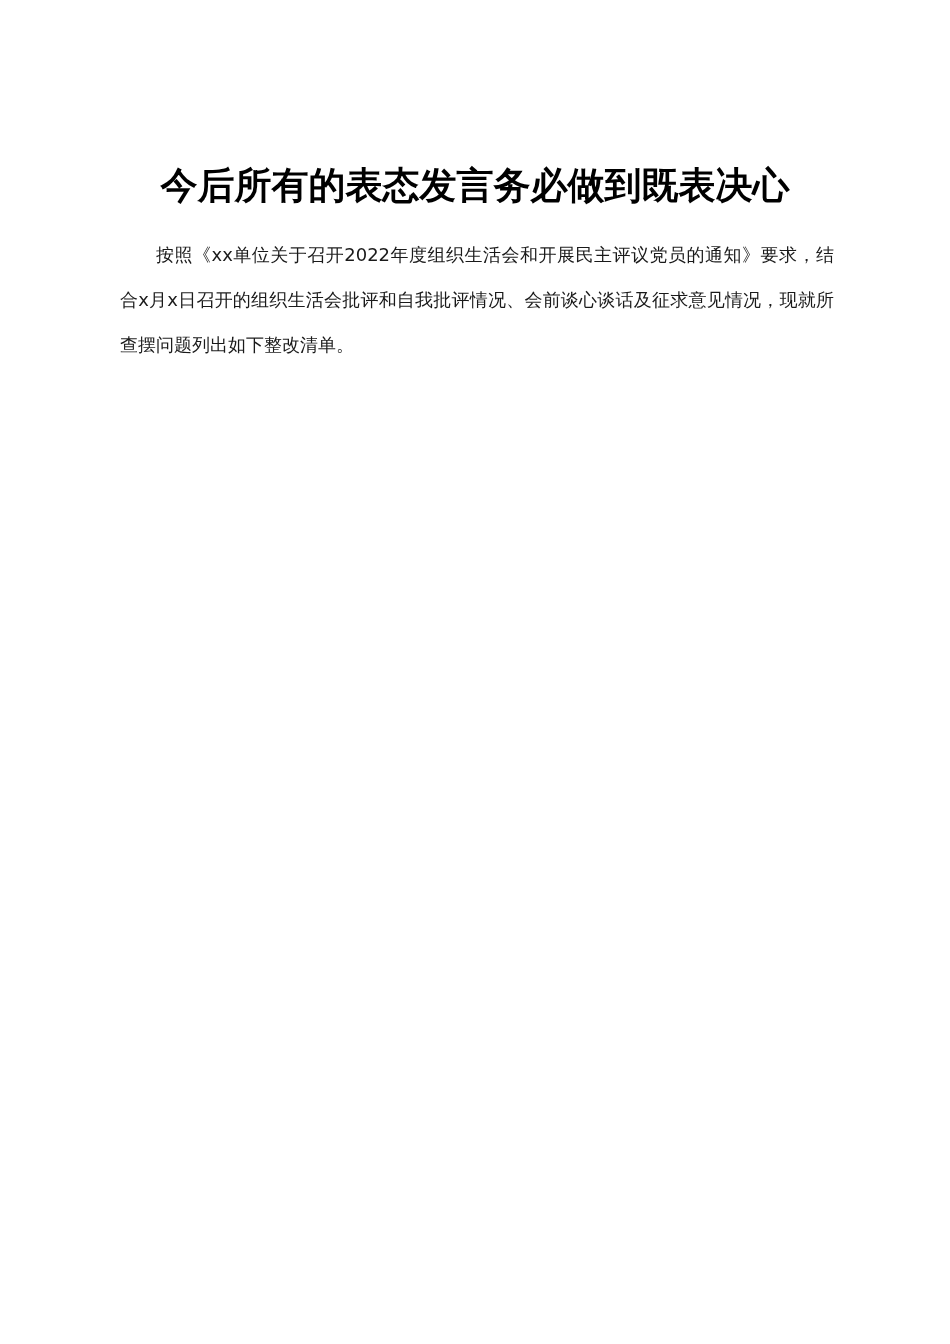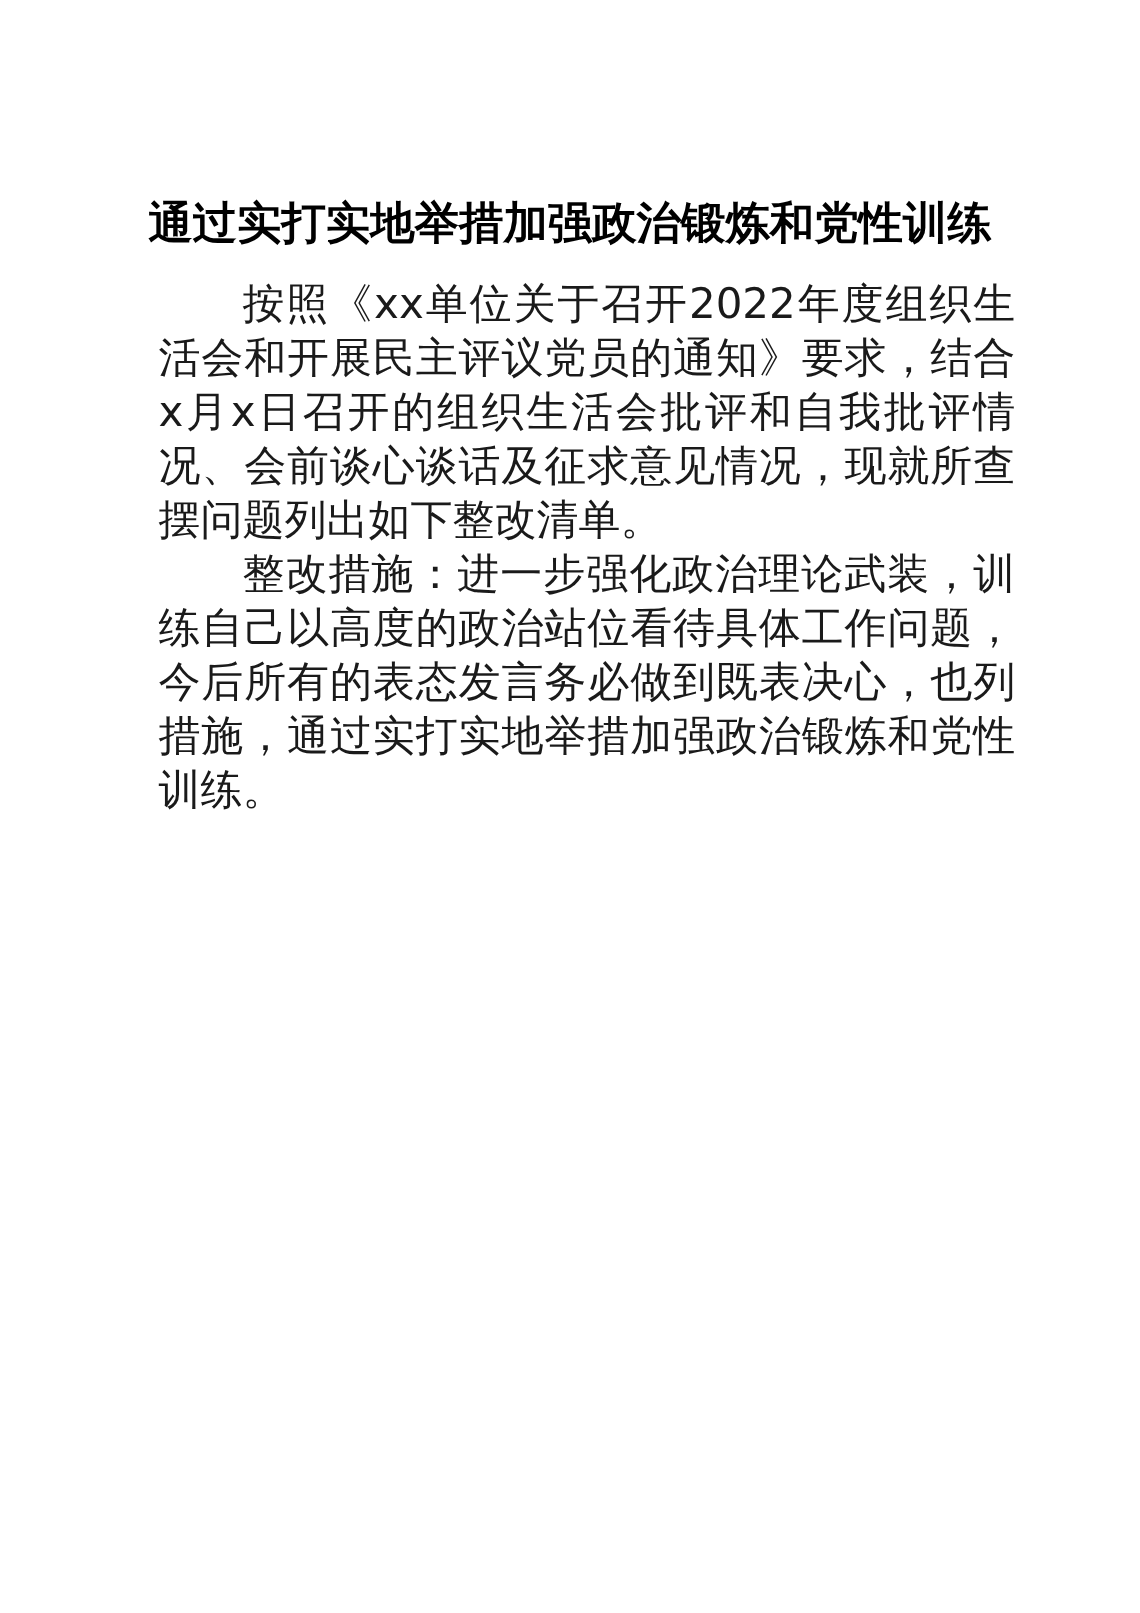--- a/index.html
+++ b/index.html
@@ -29,37 +29,36 @@
       font-family: "DejaVu Serif", "Liberation Serif", serif;
       font-weight: bold;
       font-size: 37px;
       line-height: 48px;
       letter-spacing: 0px;
       color: #000000;
     }
     .body {
       position: absolute;
       top: 232px;
-      left: 12px;
+      left: 0;
       width: 714px;
       font-family: "DejaVu Sans", "Liberation Sans", sans-serif;
-      font-size: 35px;
+      font-size: 18px;
       line-height: 45px;
       color: #1a1a1a;
     }
     .para {
       margin: 0;
       text-indent: 2em;
       text-align: justify;
       text-align-last: left;
       word-break: break-all;
     }
   </style>
 </head>
 <body>
 
 <div class="page">
-  <h1 class="title">通过实打实地举措加强政治锻炼和党性训练</h1>
+  <h1 class="title">今后所有的表态发言务必做到既表决心</h1>
   <div class="body">
     <p class="para">按照《xx单位关于召开2022年度组织生活会和开展民主评议党员的通知》要求，结合x月x日召开的组织生活会批评和自我批评情况、会前谈心谈话及征求意见情况，现就所查摆问题列出如下整改清单。</p>
-    <p class="para">整改措施：进一步强化政治理论武装，训练自己以高度的政治站位看待具体工作问题，今后所有的表态发言务必做到既表决心，也列措施，通过实打实地举措加强政治锻炼和党性训练。</p>
   </div>
 </div>
 
 </body></html>

